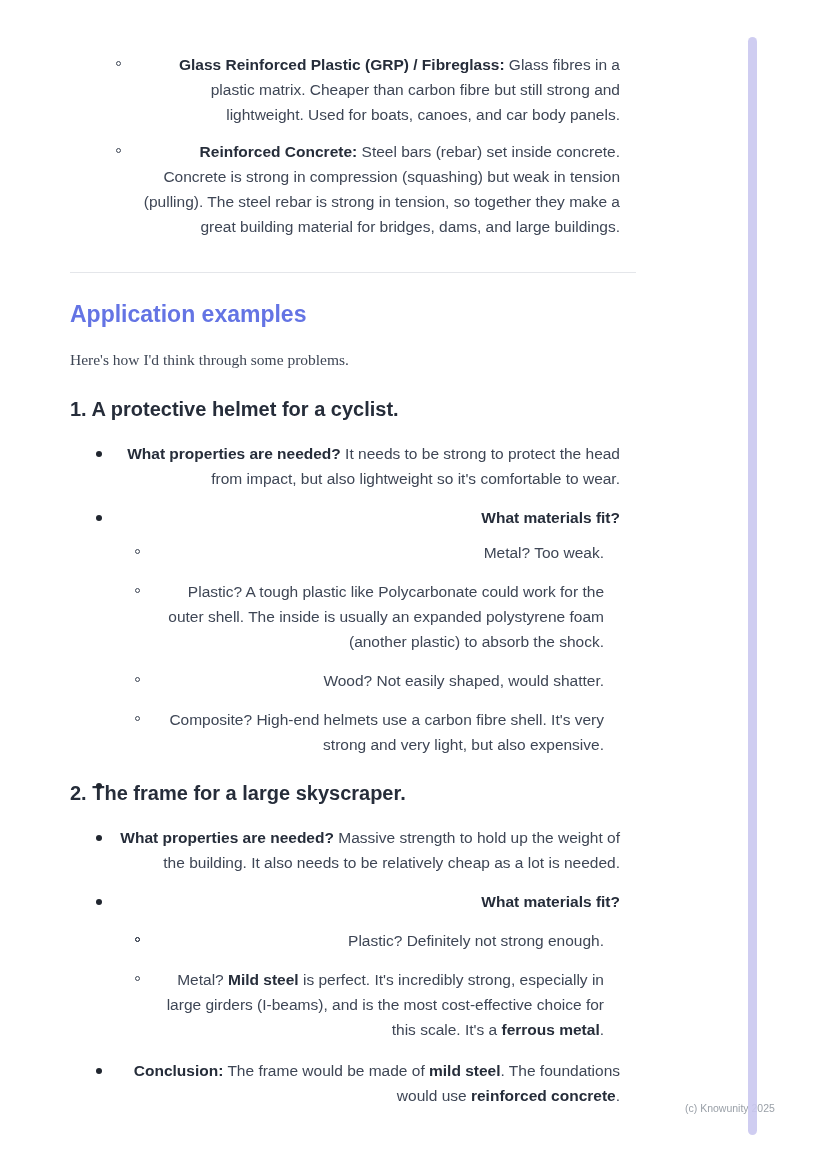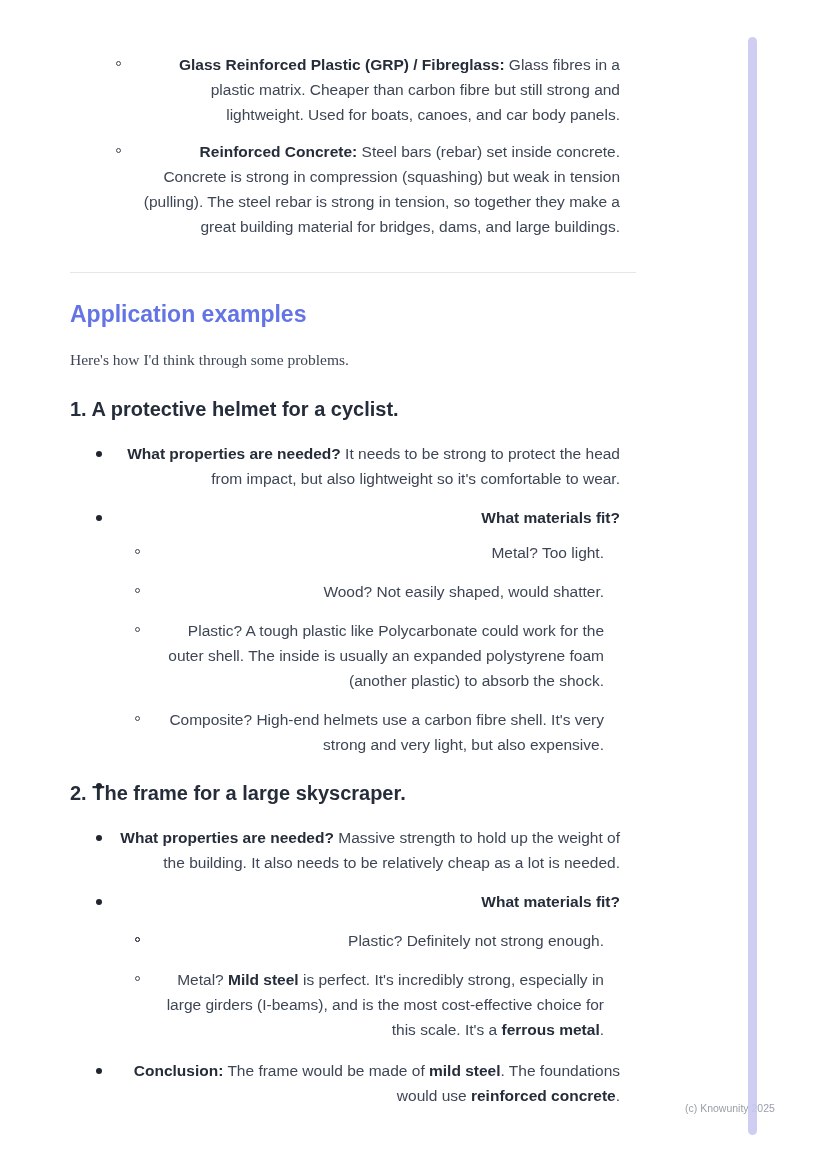--- a/index.html
+++ b/index.html
@@ -112,29 +112,29 @@
       <li class="li">
         <span class="marker disc"></span>
         <span class="li-text"><span class="seg-b">What properties are needed?</span><span> It needs to be strong to protect the head from impact, but also lightweight so it's comfortable to wear.</span></span>
       </li>
       <li class="li">
         <span class="marker disc"></span>
         <span class="li-text"><span class="seg-b">What materials fit?</span></span>
         <ul class="nested-circle-list">
           <li class="li">
             <span class="marker circle"></span>
-            <span class="li-text"><span class="seg-i">Metal?</span><span> Too light.</span></span>
+            <span class="li-text"><span class="seg-i">Metal?</span><span> Too weak.</span></span>
+          </li>
+          <li class="li">
+            <span class="marker circle"></span>
+            <span class="li-text"><span class="seg-i">Plastic?</span><span> A tough plastic like Polycarbonate could work for the outer shell. The inside is usually an expanded polystyrene foam (another plastic) to absorb the shock.</span></span>
           </li>
           <li class="li">
             <span class="marker circle"></span>
             <span class="li-text"><span class="seg-i">Wood?</span><span> Not easily shaped, would shatter.</span></span>
-          </li>
-          <li class="li">
-            <span class="marker circle"></span>
-            <span class="li-text"><span class="seg-i">Plastic?</span><span> A tough plastic like Polycarbonate could work for the outer shell. The inside is usually an expanded polystyrene foam (another plastic) to absorb the shock.</span></span>
           </li>
           <li class="li">
             <span class="marker circle"></span>
             <span class="li-text"><span class="seg-i">Composite?</span><span> High-end helmets use a carbon fibre shell. It's very strong and very light, but also expensive.</span></span>
           </li>
         </ul>
       </li>
       <li class="li">
         <span class="marker disc"></span>
       </li>

